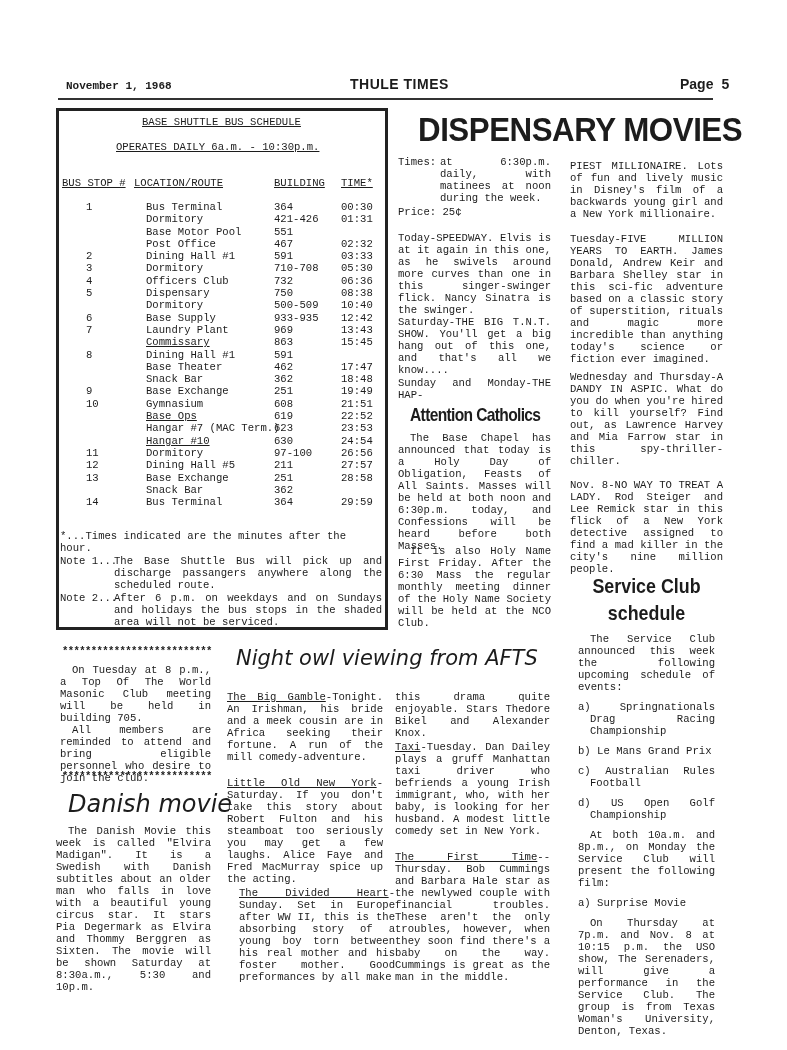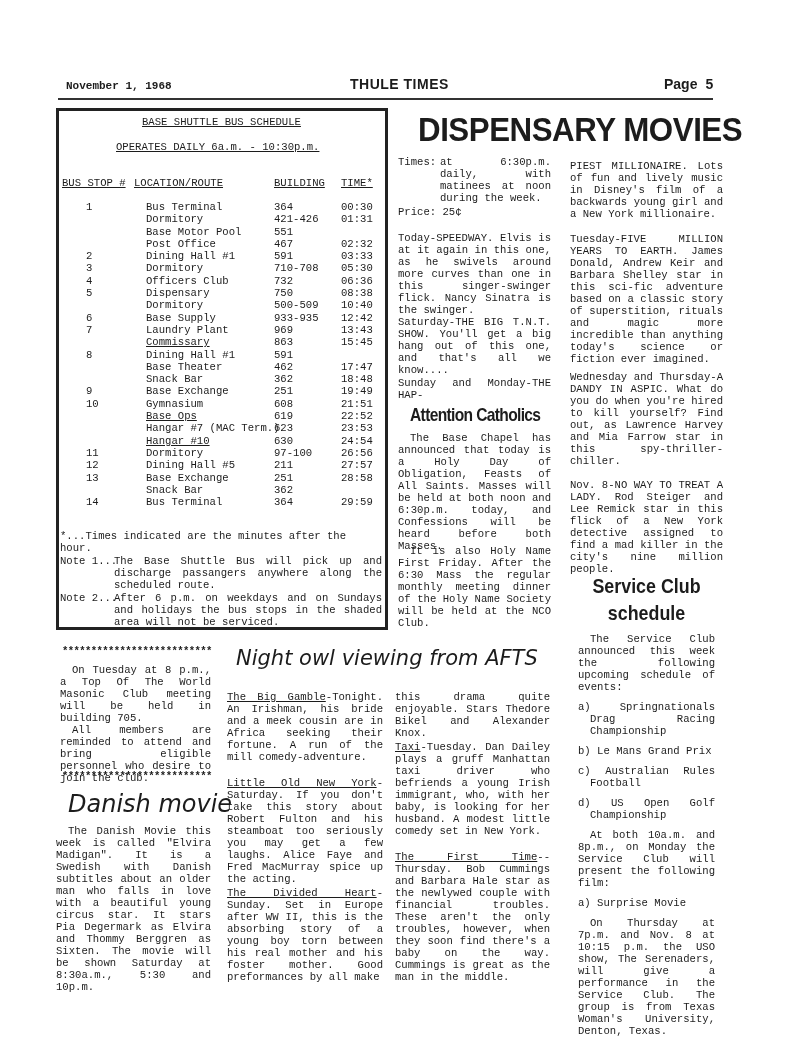--- a/index.html
+++ b/index.html
@@ -63,32 +63,32 @@
 
   
   .stars { left: 62px; width: 150px; letter-spacing: -0.6px; overflow: hidden; white-space: nowrap; font-weight: bold; }
   .mason { left: 60px; top: 664px; width: 151px; }
   .danish-head { left: 68px; top: 790px; font-family: "DejaVu Sans", sans-serif; font-style: italic; font-size: 24px; }
   .danish { left: 56px; top: 825px; width: 155px; }
 
   .night-head { left: 236px; top: 646px; font-family: "DejaVu Sans", sans-serif; font-style: italic; font-size: 21px; }
   .n1 { left: 227px; top: 691px; width: 156px; }
   .n2 { left: 227px; top: 777px; width: 156px; }
-  .n3b { left: 227px; top: 887px; width: 156px; }
+  .n3b { left: 239px; top: 887px; width: 156px; }
   .n4 { left: 395px; top: 691px; width: 155px; }
   .n5 { left: 395px; top: 741px; width: 155px; }
   .n6 { left: 395px; top: 851px; width: 155px; }
   u { text-decoration: underline; }
 </style>
 </head>
 <body>
 
 <div class="abs hdr-date">November 1, 1968</div>
 <div class="abs hdr-title">THULE TIMES</div>
-<div class="abs hdr-page"><span style="margin-left:0">Page</span><span>5</span></div>
+<div class="abs hdr-page"><span style="margin-left:16px">Page</span><span>5</span></div>
 <div class="abs hdr-rule"></div>
 
 <div class="abs bus-box"></div>
 <div class="abs mono bus-title">BASE SHUTTLE BUS SCHEDULE</div>
 <div class="abs mono bus-sub">OPERATES DAILY 6a.m. - 10:30p.m.</div>
 <div class="abs mono bus-cols c-stop" style="top:177px;text-decoration:underline">BUS STOP #</div>
 <div class="abs mono bus-cols c-loc" style="top:177px;text-decoration:underline">LOCATION/ROUTE</div>
 <div class="abs mono bus-cols c-bld" style="top:177px;text-decoration:underline">BUILDING</div>
 <div class="abs mono bus-cols c-time" style="top:177px;text-decoration:underline">TIME*</div>
 <div class="abs mono bus-table" id="bus-table">

